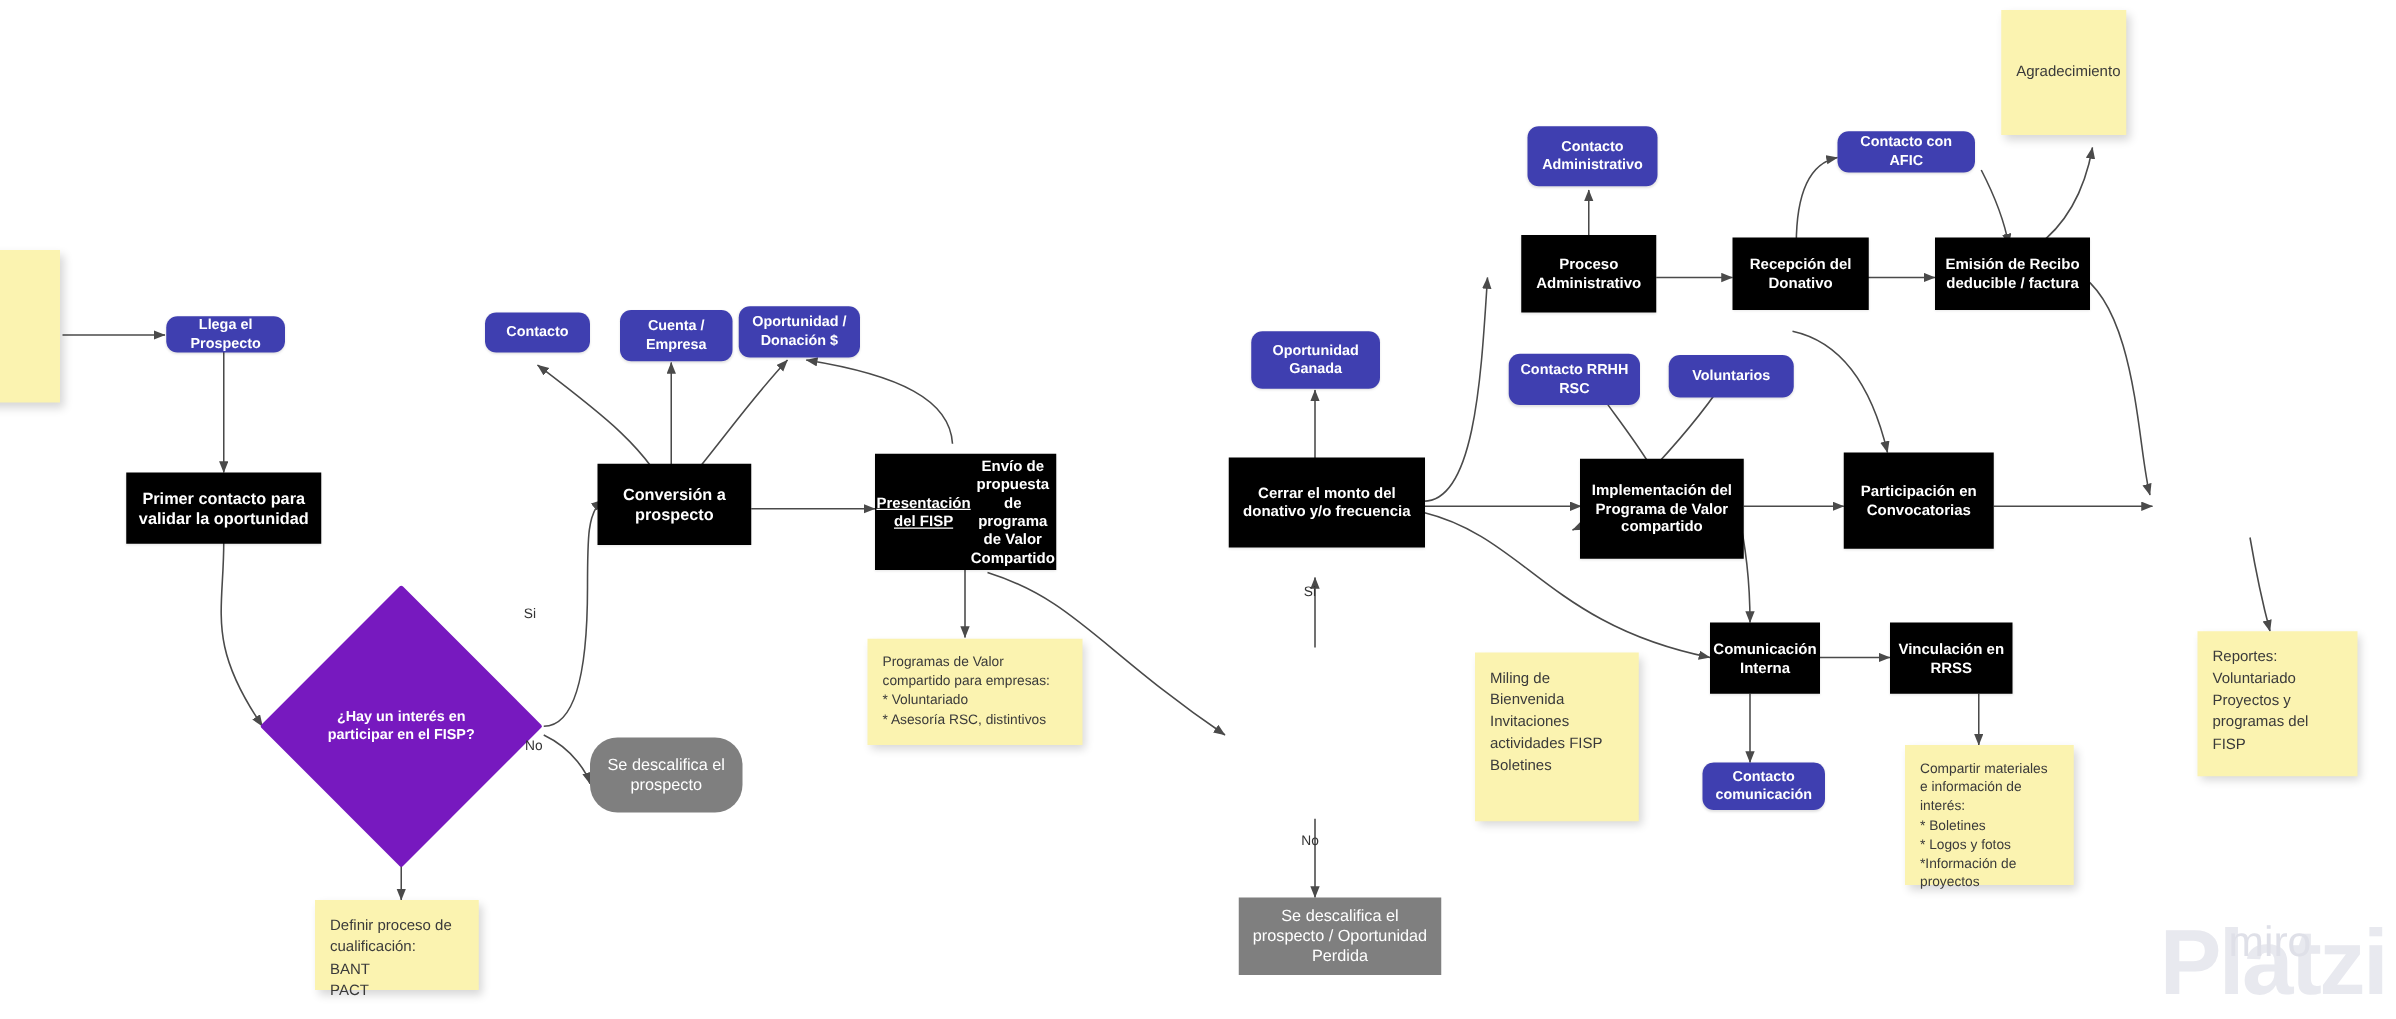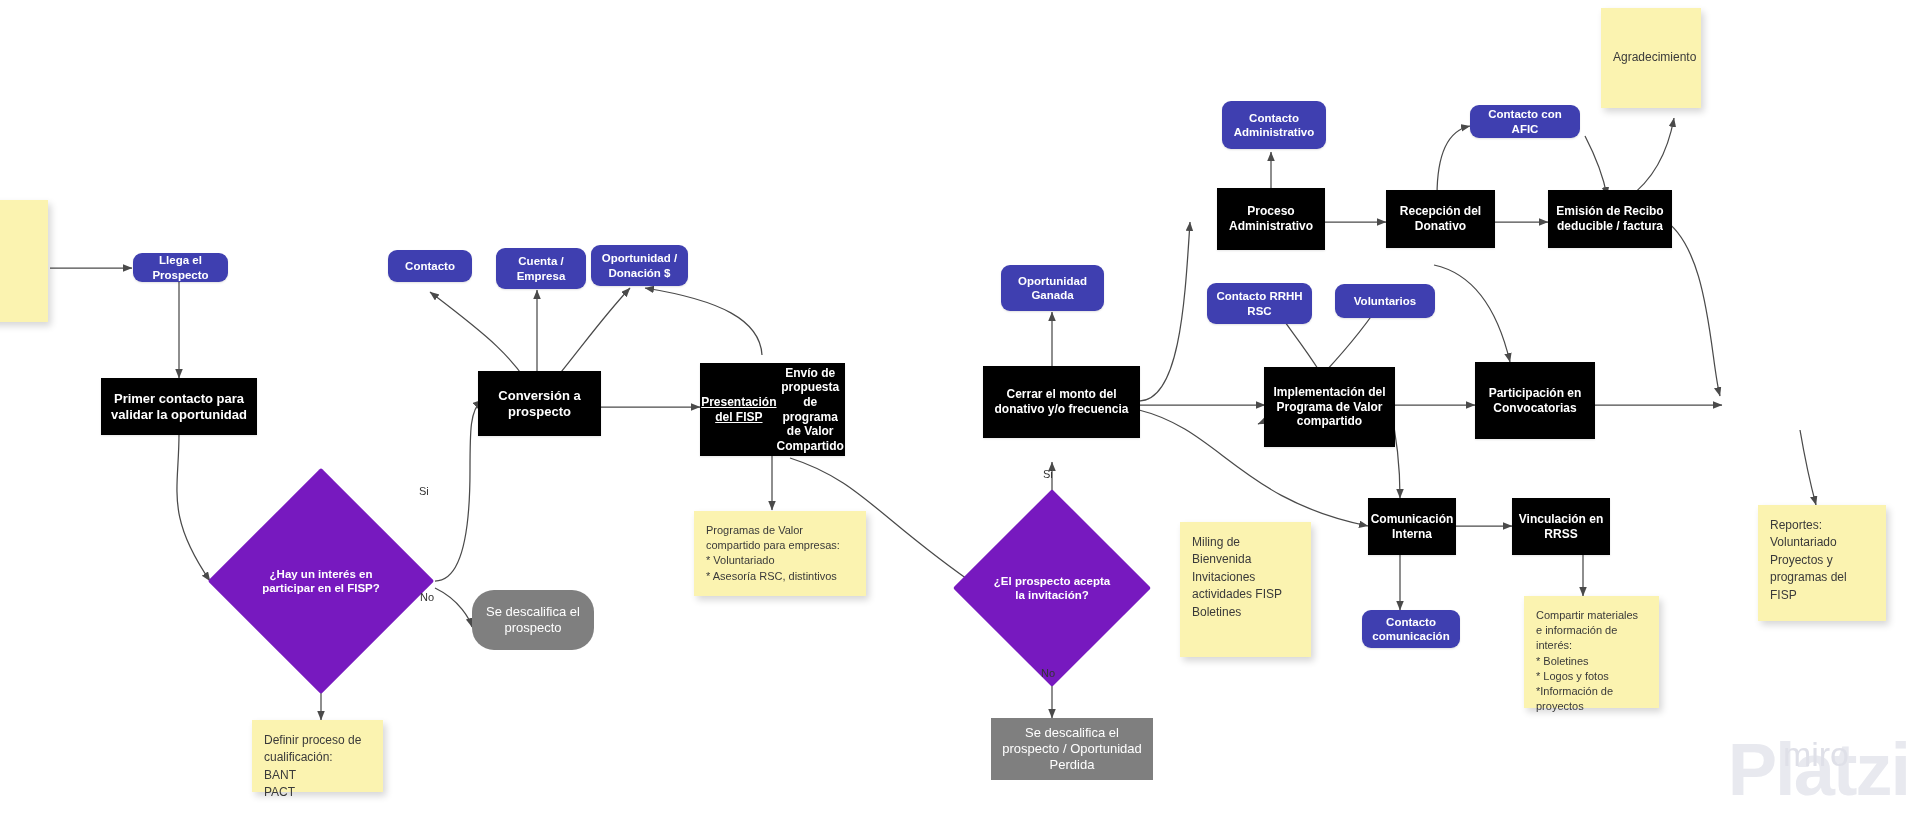--- a/index.html
+++ b/index.html
@@ -172,24 +172,20 @@
   </div>
 
   <div class="note tight" style="left:694px;top:511px;width:172px;height:85px;">Programas de Valor compartido para empresas:
 * Voluntariado
 * Asesoría RSC, distintivos</div>
 
   <div class="node pill" style="left:1001px;top:265px;width:103px;height:46px;">Oportunidad Ganada</div>
 
   <div class="node proc small" style="left:983px;top:366px;width:157px;height:72px;">Cerrar el monto del donativo y/o frecuencia</div>
 
-  <div class="diamond" style="left:982px;top:518px;width:140px;height:140px;">
-    <div class="dshape"></div>
-    <div class="dlabel">¿El prospecto acepta la invitación?</div>
-  </div>
   <div class="edge-label" style="left:1043px;top:468px;">Si</div>
   <div class="edge-label" style="left:1041px;top:667px;">No</div>
 
   <div class="node term" style="left:971px;top:718px;width:162px;height:62px;margin-left:20px;">Se descalifica el prospecto / Oportunidad Perdida</div>
 
   <div class="note" style="left:1180px;top:522px;width:131px;height:135px;">Miling de Bienvenida Invitaciones actividades FISP Boletines</div>
 
   <div class="node pill" style="left:1222px;top:101px;width:104px;height:48px;">Contacto Administrativo</div>
 
   <div class="node proc small" style="left:1217px;top:188px;width:108px;height:62px;">Proceso Administrativo</div>

